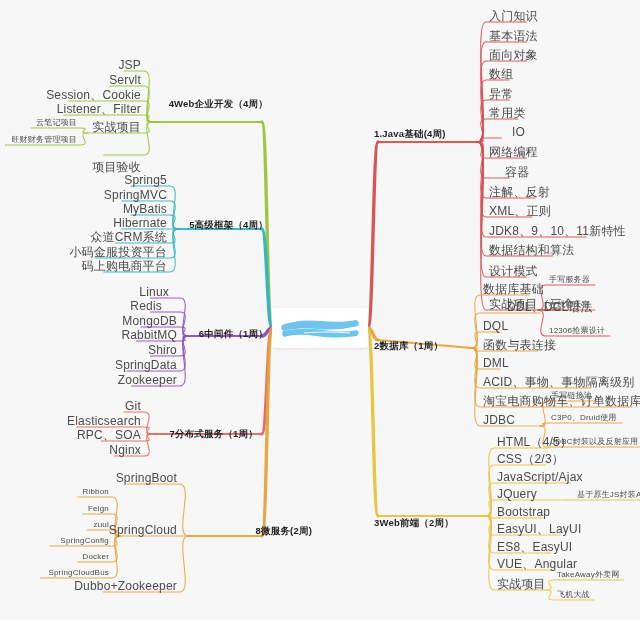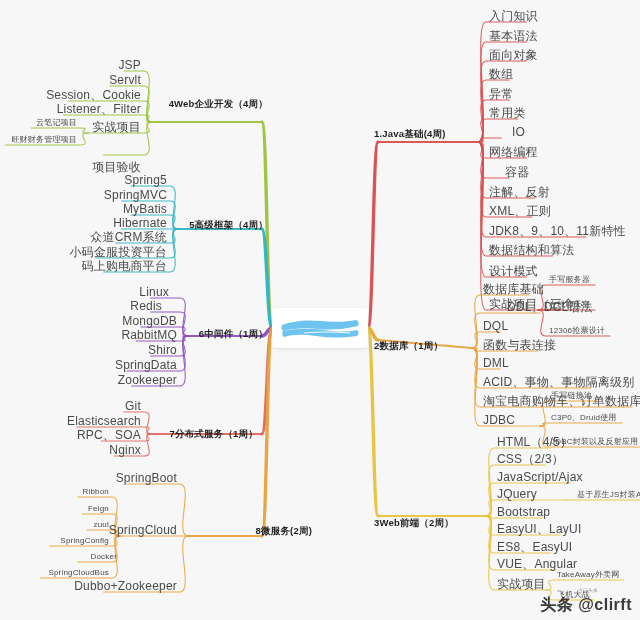--- a/index.html
+++ b/index.html
@@ -243,22 +243,18 @@
       <div class="node leaf l-anchor" style="left: 141px; top: 422px;">Elasticsearch</div>
       <div class="node leaf l-anchor" style="left: 141px; top: 436px;">RPC、SOA</div>
       <div class="node leaf l-anchor" style="left: 141px; top: 451px;">Nginx</div>
       <div class="node branch-title l-anchor" style="left: 268px; top: 531px; margin-left: 44px;">8微服务(2周)</div>
       <div class="node leaf l-anchor" style="left: 177px; top: 479px;">SpringBoot</div>
       <div class="node leaf l-anchor" style="left: 177px; top: 531px;">SpringCloud</div>
       <div class="node leaf2 l-anchor" style="left: 109px; top: 492px;">Ribbon</div>
       <div class="node leaf2 l-anchor" style="left: 109px; top: 509px;">Feign</div>
       <div class="node leaf2 l-anchor" style="left: 109px; top: 525px;">zuul</div>
       <div class="node leaf2 l-anchor" style="left: 109px; top: 541px;">SpringConfig</div>
-      <div class="node leaf2 l-anchor" style="left: 117px; top: 557px;">Docker</div>
+      <div class="node leaf2 l-anchor" style="left: 109px; top: 557px;">Docker</div>
       <div class="node leaf2 l-anchor" style="left: 109px; top: 573px;">SpringCloudBus</div>
       <div class="node leaf l-anchor" style="left: 177px; top: 587px;">Dubbo+Zookeeper</div>
     </div>
 
-  <div id="watermark">
-    <span class="wm-sub">今日头条</span>
-    <span>头条 @clirft</span>
-  </div>
 </div>
 
 </body></html>

